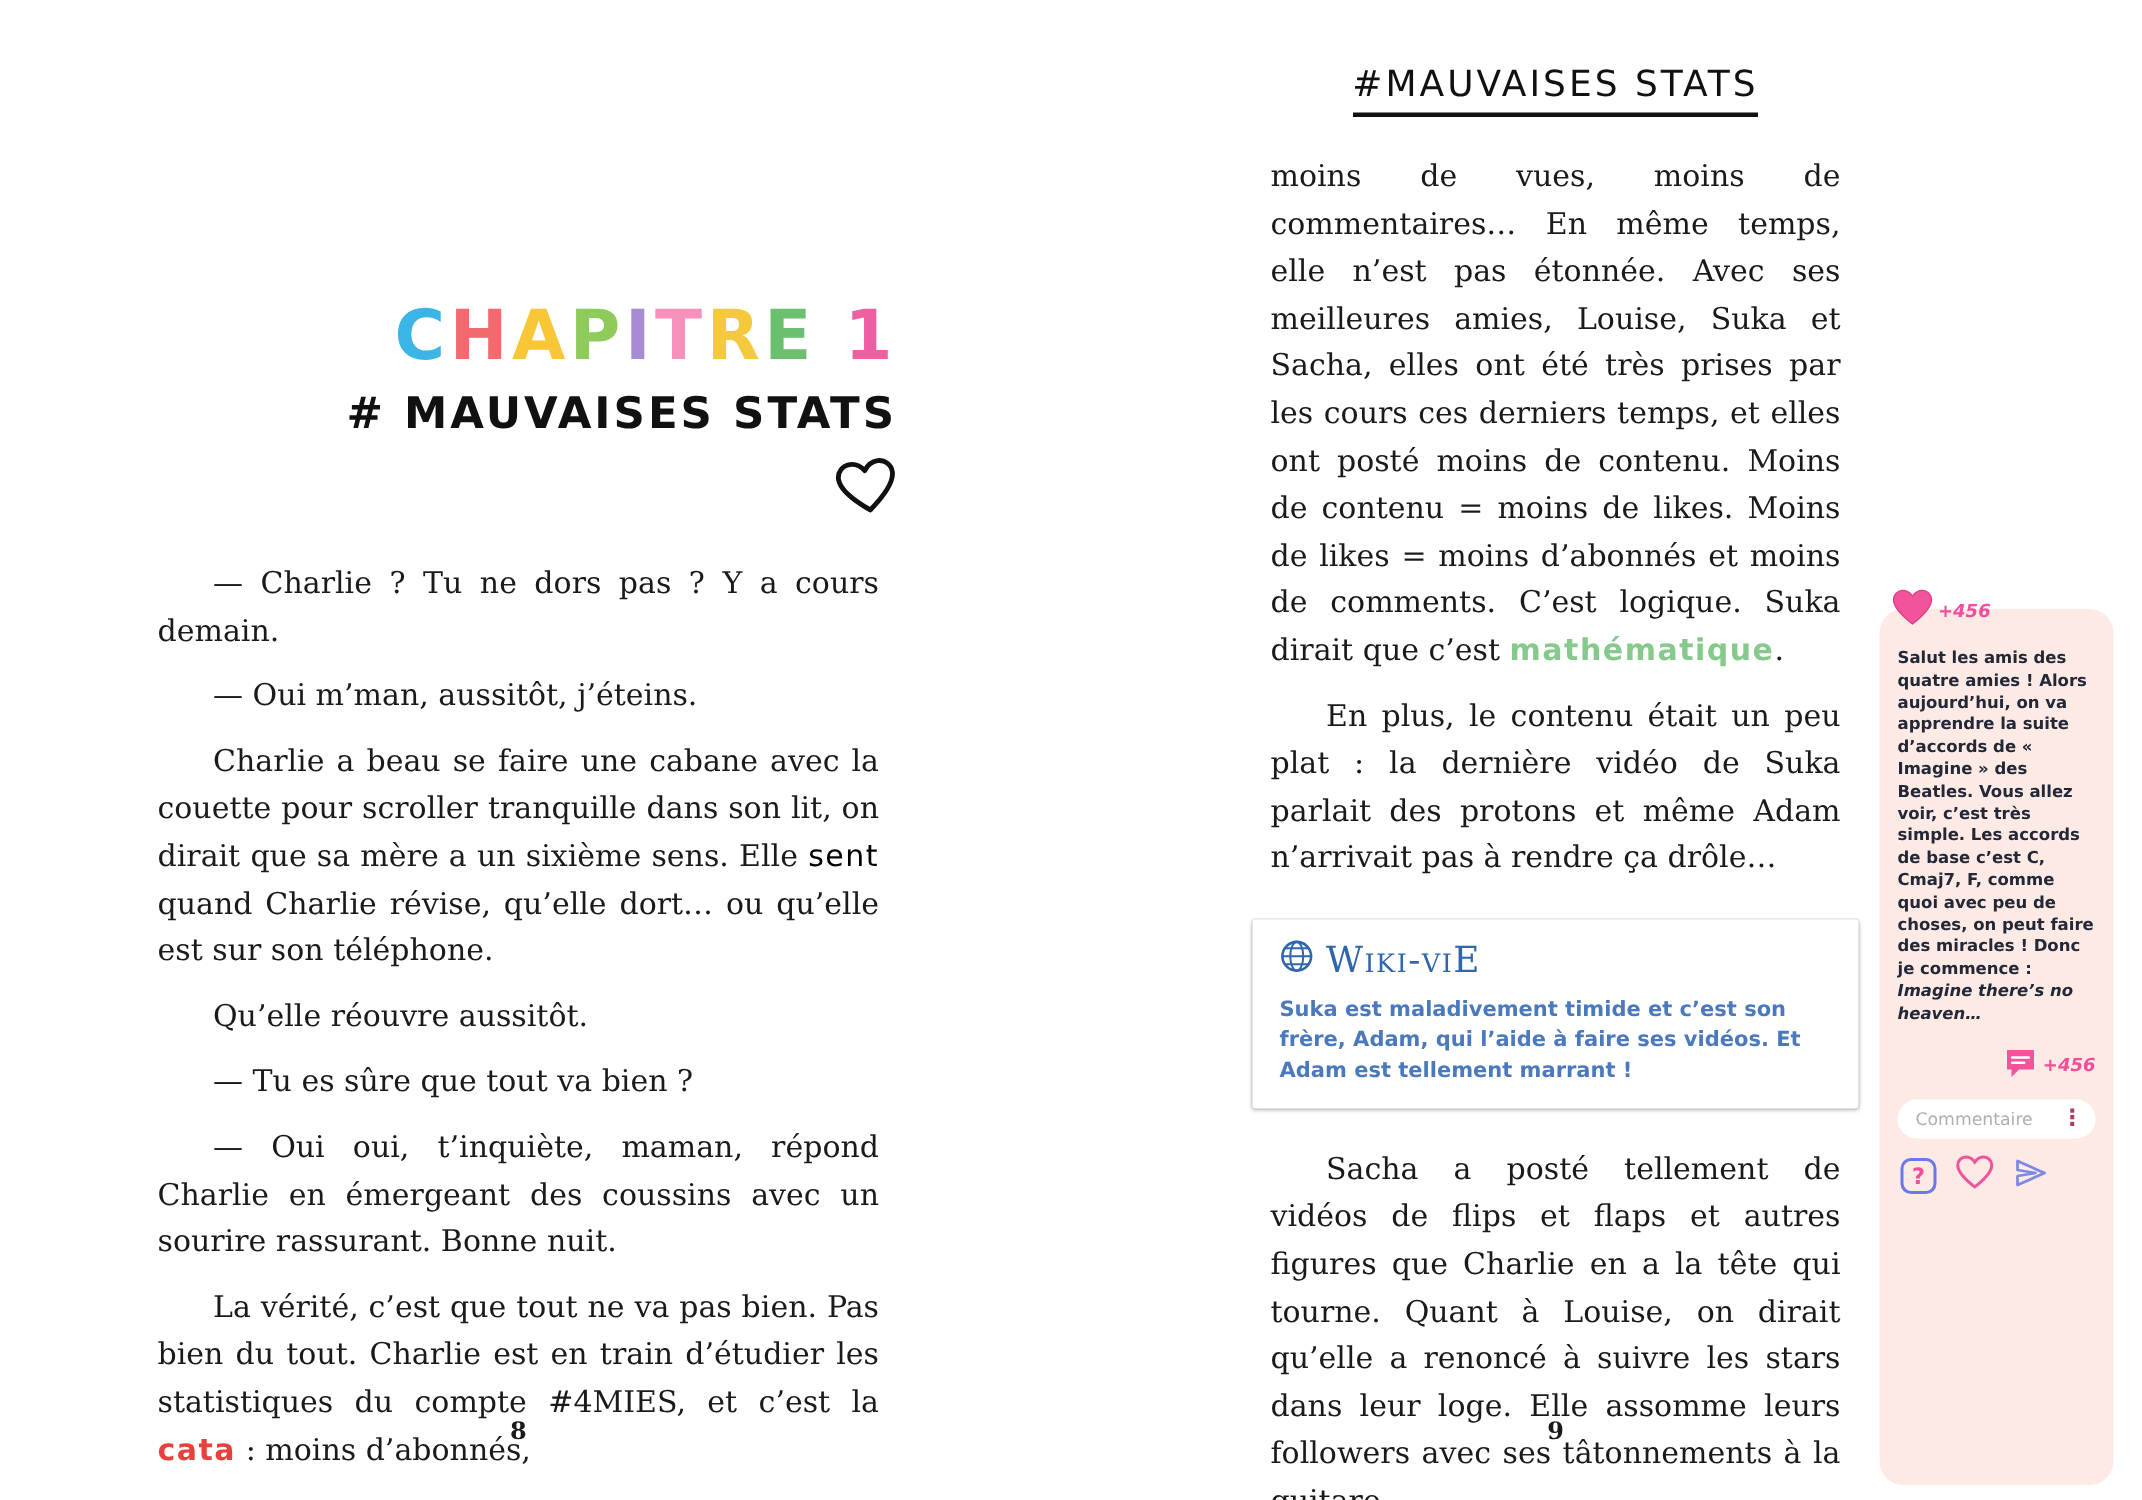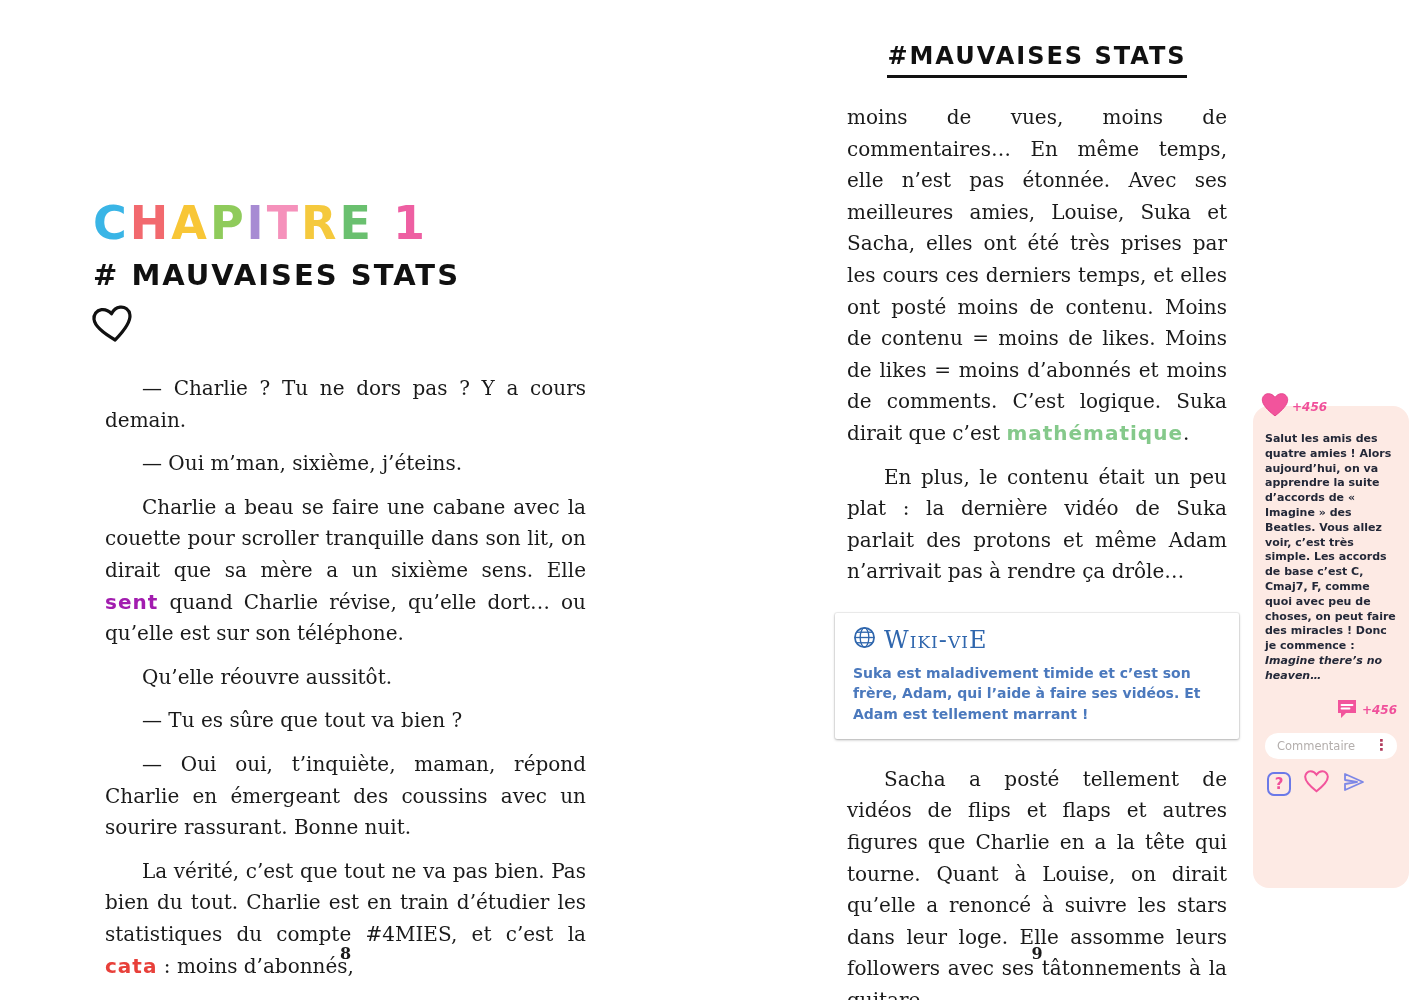--- a/index.html
+++ b/index.html
@@ -1,57 +1,57 @@
 <!DOCTYPE html>
 <html lang="fr"><head>
 <meta charset="utf-8">
 <style>
   html,body{margin:0;padding:0;background:#ffffff;}
   .spread{position:relative;width:1428px;height:1000px;background:#ffffff;overflow:hidden;
           font-family:"DejaVu Serif","Liberation Serif",serif;color:#1a1a1a;}
 
   
   .page-left{position:absolute;left:93px;top:0;width:505px;}
-  .chapter-head{text-align:left;padding-top:200px;}
+  .chapter-head{text-align:right;padding-top:200px;}
   .chapter-title{font-family:"DejaVu Sans","Liberation Sans",sans-serif;font-weight:bold;
                  font-size:46px;letter-spacing:3px;line-height:1;}
   .chapter-subtitle{font-family:"DejaVu Sans","Liberation Sans",sans-serif;font-weight:bold;
                     font-size:29px;letter-spacing:2px;color:#111;margin-top:12px;}
   .heart-doodle{margin-top:14px;}
   .heart-doodle svg{transform:rotate(-8deg);}
 
   .text-col{font-size:20px;line-height:31.6px;text-align:justify;}
   .page-left .text-col{margin-top:26px;}
   .para{margin:12px;}
   .para.indent{text-indent:37px;}
-  .seg-teal{font-family:"DejaVu Sans",sans-serif;font-weight:bold;color:#a21caf;letter-spacing:1px;}
+  .seg-teal{font-family:"DejaVu Sans",sans-serif;font-weight:normal;color:#000000;letter-spacing:1px;}
   .seg-red{font-family:"DejaVu Sans",sans-serif;font-weight:bold;color:#e8403a;letter-spacing:1px;}
   .seg-green{font-family:"DejaVu Sans",sans-serif;font-weight:bold;color:#85c98b;letter-spacing:1px;}
 
   .page-num{position:absolute;top:944px;font-weight:bold;font-size:16px;text-align:center;}
   .page-num-left{left:93px;width:505px;}
   .page-num-right{left:835px;width:404px;}
 
   
   .page-right{position:absolute;left:835px;top:42px;width:404px;}
   .running-head-wrap{text-align:center;margin-bottom:24px;}
   .running-head{display:inline-block;font-family:"DejaVu Sans","Liberation Sans",sans-serif;
-                font-weight:bold;font-size:24px;letter-spacing:2px;color:#111;
+                font-weight:normal;font-size:24px;letter-spacing:2px;color:#111;
                 border-bottom:3px solid #111;padding-bottom:5px;}
 
   .wiki-box{background:#fff;box-shadow:0 1px 3px rgba(0,0,0,.28), 0 0 0 1px rgba(0,0,0,.05);
             border-radius:2px;padding:13px 18px 15px;margin:25px 0;}
   .wiki-title-row{display:flex;align-items:flex-start;gap:8px;}
   .wiki-title{font-family:"DejaVu Serif",serif;font-variant:small-caps;font-size:24px;
               color:#2f66ad;letter-spacing:1px;}
   .wiki-text{margin-top:9px;font-family:"DejaVu Sans","Liberation Sans",sans-serif;
              font-weight:bold;font-size:14px;line-height:1.45;color:#4b79bd;text-align:left;}
 
   
-  .post-panel{position:absolute;left:1253px;top:406px;width:156px;height:482px;
+  .post-panel{position:absolute;left:1253px;top:406px;width:156px;height:584px;
               background:#fdeae4;border-radius:16px;box-sizing:border-box;padding:0 12px 10px;
               font-family:"DejaVu Sans","Liberation Sans",sans-serif;}
   .likes-row{display:flex;align-items:center;gap:3px;margin-top:-14px;margin-left:-4px;}
   .count{font-size:12px;font-weight:bold;font-style:italic;color:#f0509b;}
   .post-head{display:flex;align-items:center;gap:8px;margin-top:12px;}
   .avatar{width:46px;height:46px;border-radius:50%;overflow:hidden;flex:0 0 auto;display:block;}
   .post-label{font-size:10.5px;font-weight:bold;color:#e25a52;line-height:1.4;text-align:right;flex:1;}
   .post-text{margin-top:10px;font-size:11px;line-height:14.8px;color:#232838;font-weight:bold;}
   .post-text .lyric{font-weight:bold;font-style:italic;}
   .comments-row{display:flex;justify-content:flex-end;align-items:center;gap:3px;margin-top:12px;}
@@ -74,21 +74,21 @@
       <div class="chapter-title"><span style="color: rgb(58, 181, 230);">C</span><span style="color: rgb(242, 105, 110);">H</span><span style="color: rgb(248, 198, 54);">A</span><span style="color: rgb(143, 203, 91);">P</span><span style="color: rgb(167, 139, 211);">I</span><span style="color: rgb(245, 145, 187);">T</span><span style="color: rgb(245, 201, 61);">R</span><span style="color: rgb(106, 192, 111);">E</span><span style="color: rgb(0, 0, 0);"> </span><span style="color: rgb(238, 95, 162);">1</span></div>
       <div class="chapter-subtitle"># MAUVAISES STATS</div>
       <div class="heart-doodle">
         <svg width="40" height="37" viewBox="0 0 32 29">
           <path d="M16 27 C7 20 1.5 14 1.5 8.5 C1.5 4.6 4.6 1.5 8.5 1.5 C11.4 1.5 14.2 3.2 16 5.8 C17.8 3.2 20.6 1.5 23.5 1.5 C27.4 1.5 30.5 4.6 30.5 8.5 C30.5 14 25 20 16 27 Z" fill="none" stroke="#111" stroke-width="2.6" stroke-linejoin="round"></path>
         </svg>
       </div>
     </div>
     <div class="text-col">
         <p class="para indent"><span>— Charlie ? Tu ne dors pas ? Y a cours demain.</span></p>
-        <p class="para indent"><span>— Oui m’man, sixième, j’éteins.</span></p>
+        <p class="para indent"><span>— Oui m’man, aussitôt, j’éteins.</span></p>
         <p class="para indent"><span>Charlie a beau se faire une cabane avec la couette pour scroller tranquille dans son lit, on dirait que sa mère a un sixième sens. Elle </span><span class="seg-teal">sent</span><span> quand Charlie révise, qu’elle dort… ou qu’elle est sur son téléphone.</span></p>
         <p class="para indent"><span>Qu’elle réouvre aussitôt.</span></p>
         <p class="para indent"><span>— Tu es sûre que tout va bien ?</span></p>
         <p class="para indent"><span>— Oui oui, t’inquiète, maman, répond Charlie en émergeant des coussins avec un sourire rassurant. Bonne nuit.</span></p>
         <p class="para indent"><span>La vérité, c’est que tout ne va pas bien. Pas bien du tout. Charlie est en train d’étudier les statistiques du compte #4MIES, et c’est la </span><span class="seg-red">cata</span><span> : moins d’abonnés,</span></p>
       </div>
   </div>
   <div class="page-num page-num-left">8</div>
 
   <div class="page-right">

